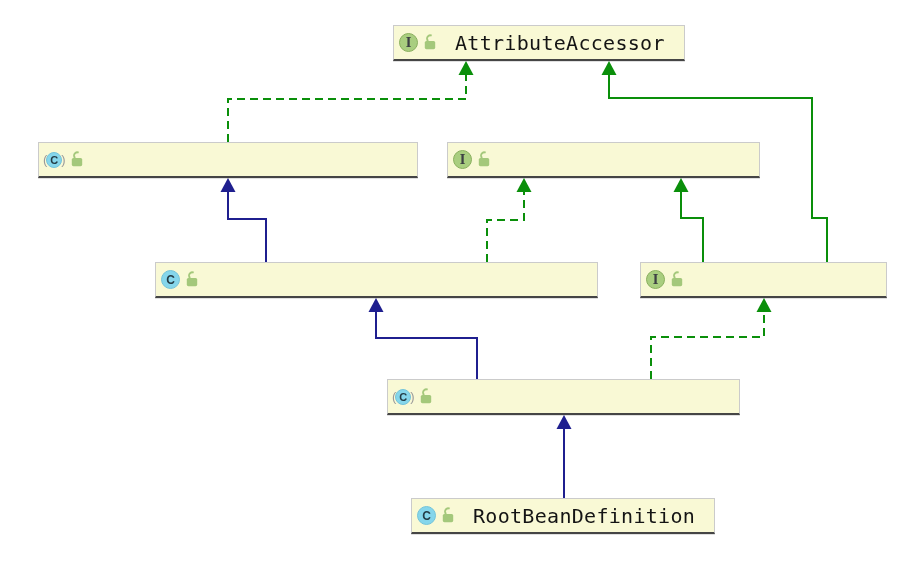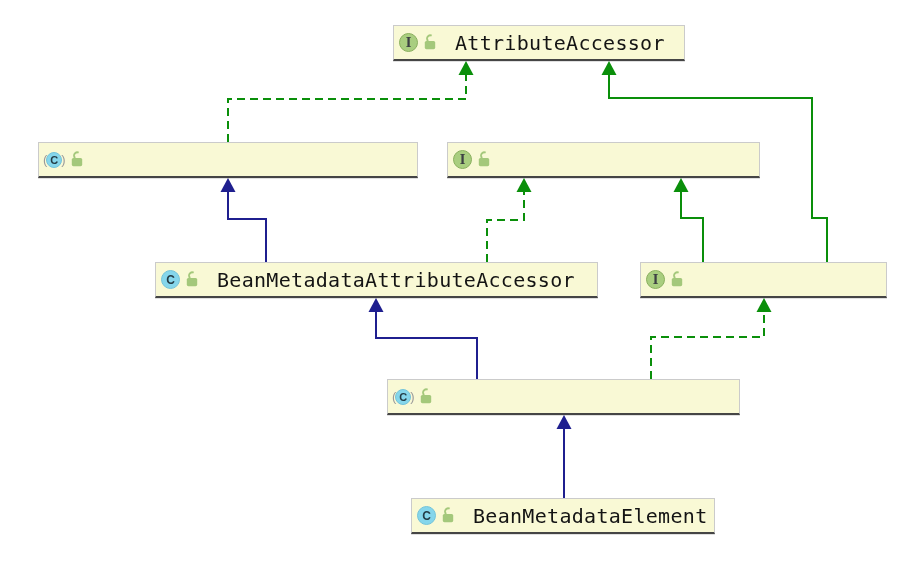--- a/index.html
+++ b/index.html
@@ -86,21 +86,20 @@
     <div class="node" style="left: 155px; top: 262px; width: 443px; height: 36px;">
     <span class="kind">
         <span class="circ cls">C</span>
       </span>
     <span class="lock" style="color: rgb(164, 200, 123);">
       <svg width="14" height="16" viewBox="0 0 14 16">
         <path d="M4.2 7.2 L4.2 4.6 A3.1 3.1 0 0 1 9.4 2.4" fill="none" stroke="currentColor" stroke-width="1.9" transform="rotate(-14 6 5)"></path>
         <rect x="1.8" y="7" width="10.4" height="8.2" rx="1.6" fill="currentColor"></rect>
       </svg>
     </span>
-    <span class="label">BeanMetadataAttributeAccessor</span>
   </div>
     <div class="node" style="left: 640px; top: 262px; width: 247px; height: 36px;">
     <span class="kind">
         <span class="circ iface">I</span>
       </span>
     <span class="lock" style="color: rgb(164, 200, 123);">
       <svg width="14" height="16" viewBox="0 0 14 16">
         <path d="M4.2 7.2 L4.2 4.6 A3.1 3.1 0 0 1 9.4 2.4" fill="none" stroke="currentColor" stroke-width="1.9" transform="rotate(-14 6 5)"></path>
         <rect x="1.8" y="7" width="10.4" height="8.2" rx="1.6" fill="currentColor"></rect>
       </svg>
@@ -122,15 +121,15 @@
     <div class="node" style="left: 411px; top: 498px; width: 304px; height: 36px;">
     <span class="kind">
         <span class="circ cls">C</span>
       </span>
     <span class="lock" style="color: rgb(164, 200, 123);">
       <svg width="14" height="16" viewBox="0 0 14 16">
         <path d="M4.2 7.2 L4.2 4.6 A3.1 3.1 0 0 1 9.4 2.4" fill="none" stroke="currentColor" stroke-width="1.9" transform="rotate(-14 6 5)"></path>
         <rect x="1.8" y="7" width="10.4" height="8.2" rx="1.6" fill="currentColor"></rect>
       </svg>
     </span>
-    <span class="label">BeanMetadataElement</span>
+    <span class="label">RootBeanDefinition</span>
   </div>
   </div>
 
 </body></html>

